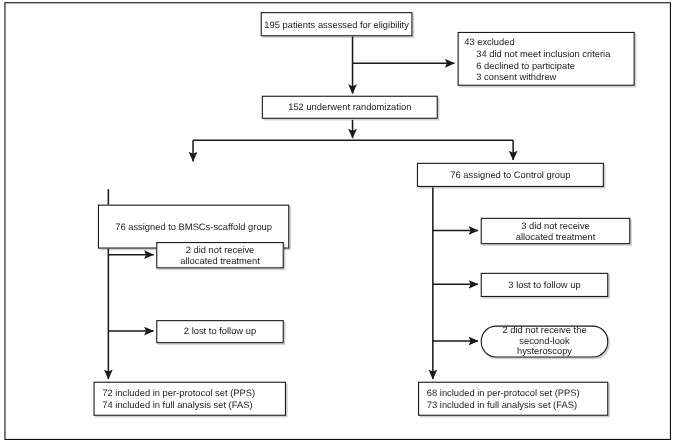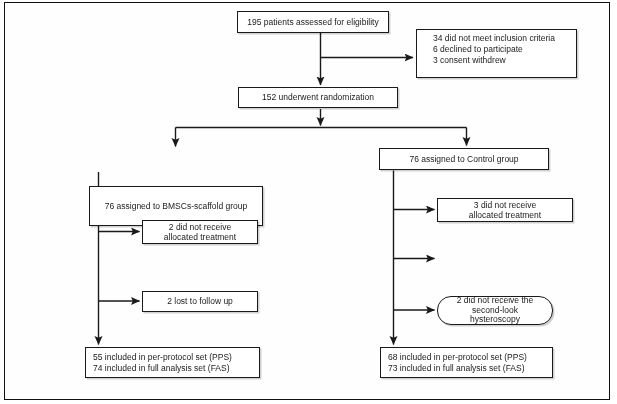--- a/index.html
+++ b/index.html
@@ -39,45 +39,47 @@
       <path d="M98.5,172 V344.5" marker-end="url(#ah)"></path>
       <path d="M98.5,231.5 H139.5" marker-end="url(#ah)"></path>
       <path d="M98.5,301 H139.5" marker-end="url(#ah)"></path>
       <path d="M393.5,170.5 V344.5" marker-end="url(#ah)"></path>
       <path d="M393.5,209.5 H434.5" marker-end="url(#ah)"></path>
       <path d="M393.5,258.5 H434.5" marker-end="url(#ah)"></path>
       <path d="M393.5,310 H434.5" marker-end="url(#ah)"></path>
     </g>
   </svg>
 
-  <div class="node center" style="left:237px;top:11px;width:152px;height:22px;">195 patients assessed for eligibility</div>
+  <div class="node center" style="left:237px;top:11px;width:138px;height:22px;">195 patients assessed for eligibility</div>
 
   <div class="node excl" style="left:416px;top:29px;width:161px;height:49px;">
+    <div>43 excluded</div>
     <div class="sub">34 did not meet inclusion criteria</div>
     <div class="sub">6 declined to participate</div>
     <div class="sub">3 consent withdrew</div>
   </div>
 
   <div class="node center" style="left:238px;top:87px;width:160px;height:21px;">152 underwent randomization</div>
 
   <div class="node center" style="left:89px;top:149px;width:174px;height:40px;margin-top:37px;">76 assigned to BMSCs-scaffold group</div>
 
   <div class="node center" style="left:379px;top:148px;width:170px;height:22px;">76 assigned to Control group</div>
 
   <div class="node center pre" style="left:142px;top:220px;width:116px;height:24px;">2 did not receive
 allocated treatment</div>
 
   <div class="node center" style="left:142px;top:291px;width:116px;height:21px;">2 lost to follow up</div>
 
-  <div class="node outcome pre" style="left:85px;top:347px;width:175px;height:31px;">55 included in per-protocol set (PPS)
+  <div class="node outcome pre" style="left:85px;top:347px;width:175px;height:31px;">72 included in per-protocol set (PPS)
 74 included in full analysis set (FAS)</div>
 
   <div class="node center pre" style="left:437px;top:198px;width:136px;height:24px;">3 did not receive
 allocated treatment</div>
 
+  <div class="node center" style="left:437px;top:248px;width:116px;height:22px;">3 lost to follow up</div>
 
   <div class="node center pre" style="left:437px;top:296px;width:116px;height:29px;line-height:9.5px;border-radius:14px;">2 did not receive the
 second-look
 hysteroscopy</div>
 
   <div class="node outcome pre" style="left:380px;top:347px;width:173px;height:31px;">68 included in per-protocol set (PPS)
 73 included in full analysis set (FAS)</div>
 
 </div>
 

